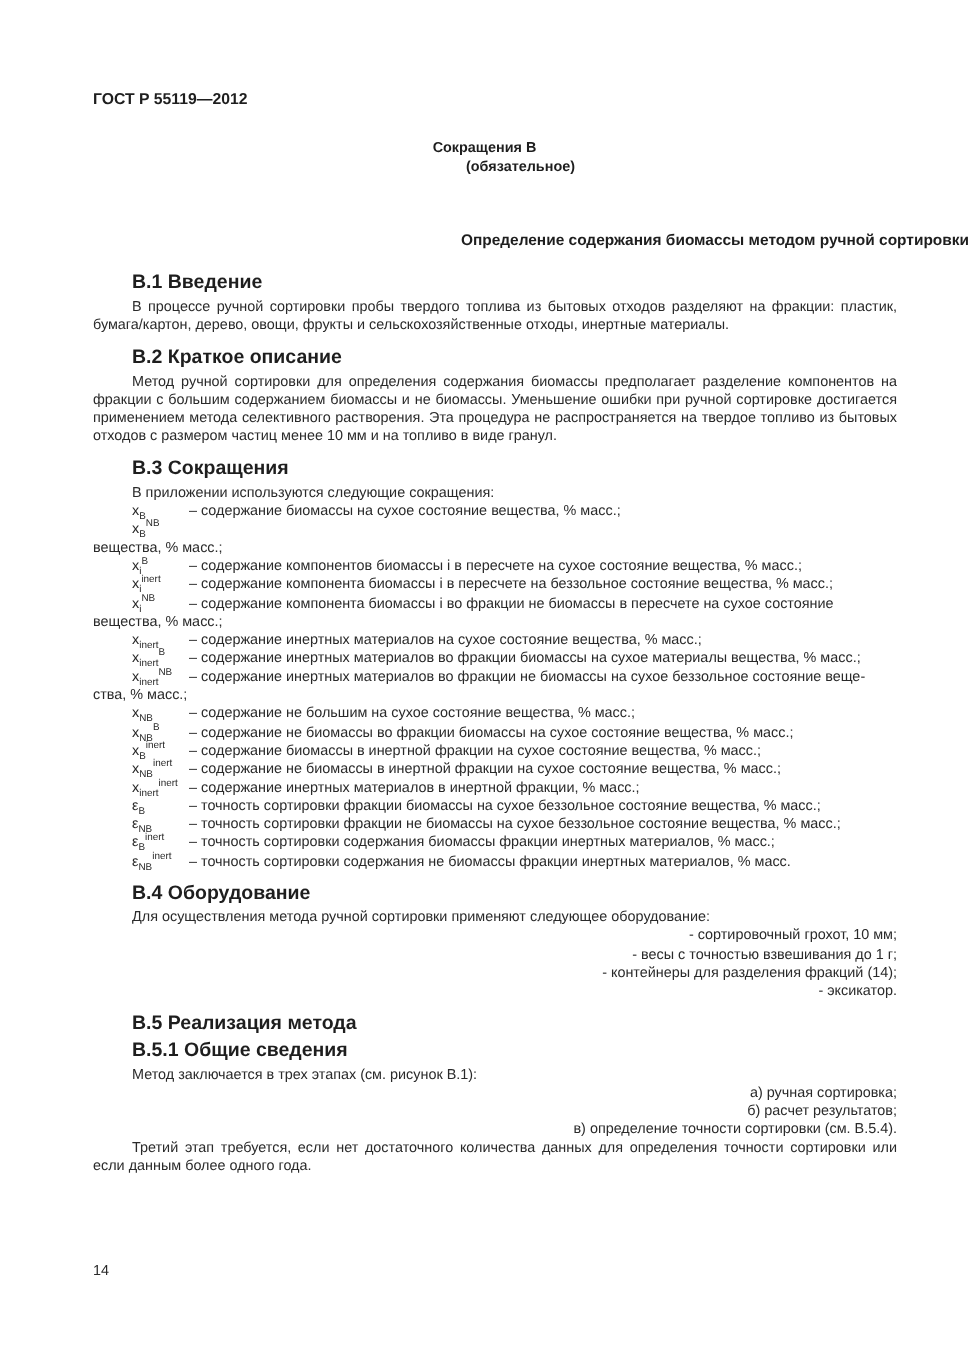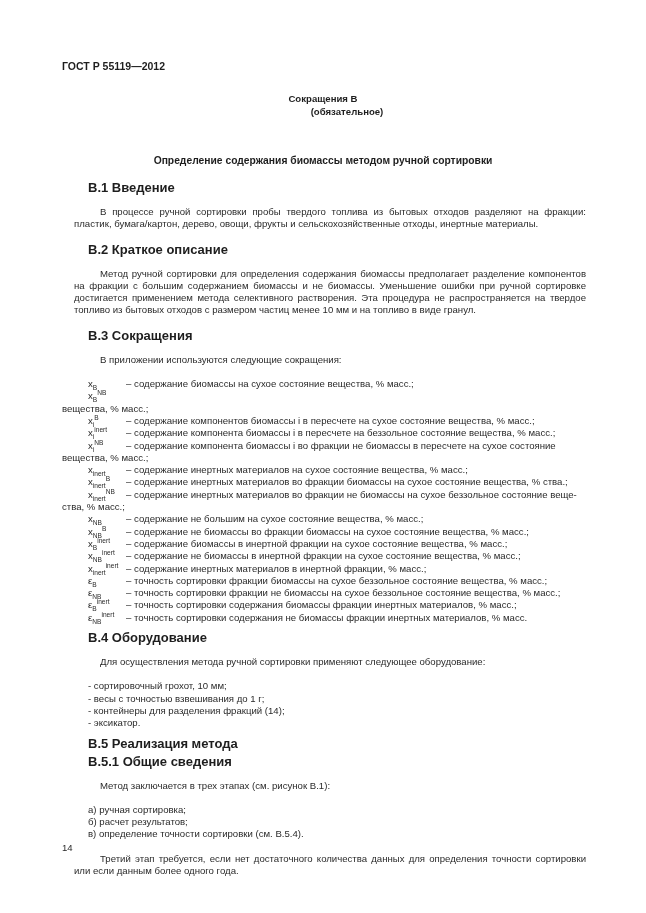--- a/index.html
+++ b/index.html
@@ -6,32 +6,32 @@
   body {
     width: 646px; height: 913px; position: relative; overflow: hidden;
     font-family: "Liberation Sans", sans-serif; color: #2a2a2a;
     font-size: 9.6px; line-height: 12.3px;
   }
   .page { position: absolute; left: 0; top: 0; width: 646px; height: 913px; }
   .doc-code { position: absolute; left: 62px; top: 60px; font-weight: bold; font-size: 10.5px; color: #1e1e1e; }
   .annex { position: absolute; left: 0; width: 646px; text-align: center; font-weight: bold; font-size: 9.6px; color: #1e1e1e; }
   .annex-title { top: 93px; }
   .annex-type { top: 106px; padding-left: 24px; }
-  .main-title { position: absolute; left: 0; width: 646px; top: 155px; text-align: center; font-weight: bold; font-size: 10.3px; color: #1e1e1e; }
+  .main-title { position: absolute; left: 0; width: 646px; top: 155px; text-align: right; font-weight: bold; font-size: 10.3px; color: #1e1e1e; }
   .content { position: absolute; left: 62px; width: 536px; top: 181px; }
   h2 { font-size: 13px; font-weight: bold; margin: 0 0 5px 26px; color: #1e1e1e; line-height: 13px; }
-  p { margin: 12px; text-align: justify; }
+  p { margin: 0; text-align: justify; }
   .indent { text-indent: 26px; }
   .sec { margin-bottom: 7px; }
   .abbr-row { display: flex; }
   .sym { width: 38px; margin-left: 26px; flex: none; font-size: 9.6px; position: relative; }
   .sym sub, .sym sup { font-size: 6.6px; line-height: 0; }
   .desc { flex: 1; }
   .wrapcont { margin-left: 0; }
-  .list-line { margin-left: 26px; }
+  .list-line { margin-left: 26px; text-align: right; }
   .page-num { position: absolute; left: 62px; top: 842px; font-size: 9.6px; color: #2a2a2a; }
 </style>
 </head>
 <body>
 
 <div class="page">
   <div class="doc-code">ГОСТ Р 55119—2012</div>
   <div class="annex annex-title">Сокращения В</div>
   <div class="annex annex-type">(обязательное)</div>
   <div class="main-title">Определение содержания биомассы методом ручной сортировки</div>
@@ -71,21 +71,21 @@
             <span class="sym"><span>x</span><sub>i</sub><sup>NB</sup></span>
             <span class="desc">– содержание компонента биомассы i во фракции не биомассы в пересчете на сухое состояние</span>
           </div>
           <div class="wrapcont">вещества, % масс.;</div>
           <div class="abbr-row">
             <span class="sym"><span>x</span><sub>inert</sub><sup></sup></span>
             <span class="desc">– содержание инертных материалов на сухое состояние вещества, % масс.;</span>
           </div>
           <div class="abbr-row">
             <span class="sym"><span>x</span><sub>inert</sub><sup>B</sup></span>
-            <span class="desc">– содержание инертных материалов во фракции биомассы на сухое состояние вещества, % ства.;</span>
+            <span class="desc">– содержание инертных материалов во фракции биомассы на сухое материалы вещества, % масс.;</span>
           </div>
           <div class="abbr-row">
             <span class="sym"><span>x</span><sub>inert</sub><sup>NB</sup></span>
             <span class="desc">– содержание инертных материалов во фракции не биомассы на сухое беззольное состояние веще-</span>
           </div>
           <div class="wrapcont">ства, % масс.;</div>
           <div class="abbr-row">
             <span class="sym"><span>x</span><sub>NB</sub><sup></sup></span>
             <span class="desc">– содержание не большим на сухое состояние вещества, % масс.;</span>
           </div>

